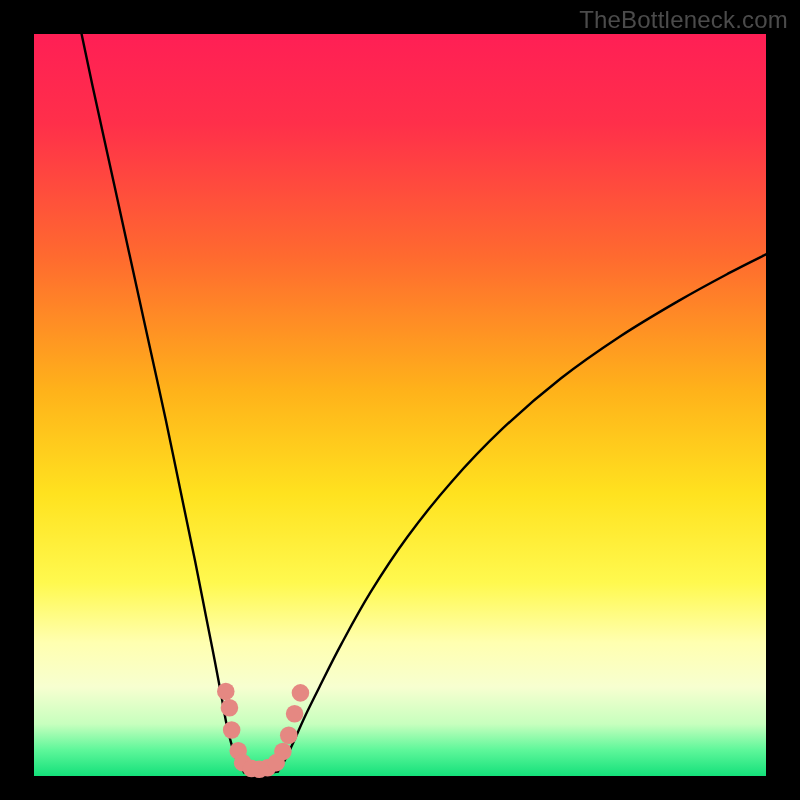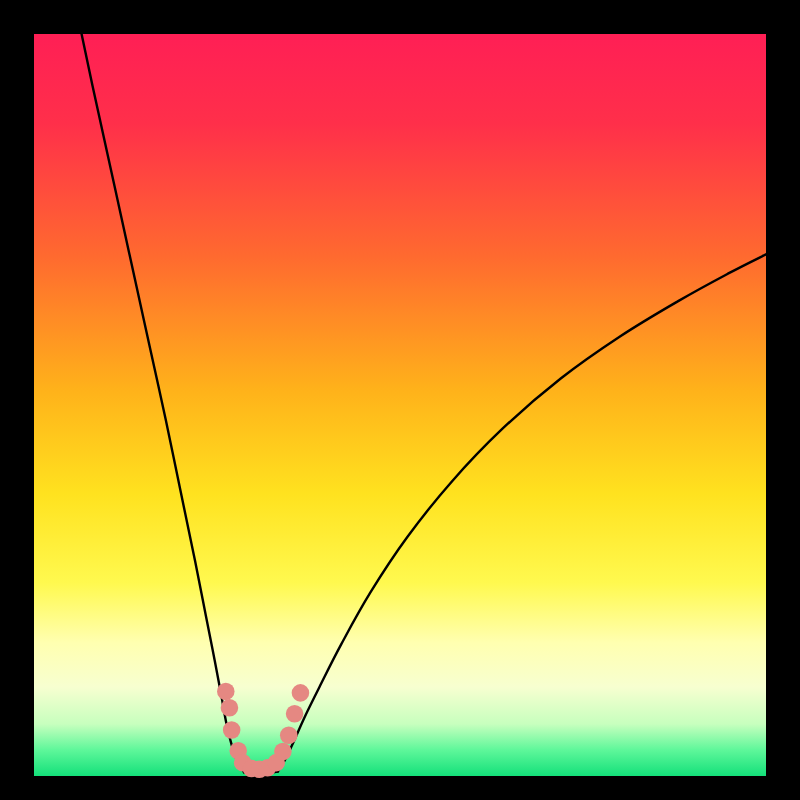--- a/index.html
+++ b/index.html
@@ -30,20 +30,21 @@
   svg {
     position: absolute;
     top: 0;
     left: 0;
   }
 </style>
 </head>
 <body>
 
 <div class="frame">
+  <div class="watermark">TheBottleneck.com</div>
 
   <svg id="chart-svg" width="800" height="800" viewBox="0 0 800 800">
     <defs>
       <linearGradient id="heat-grad" x1="0" y1="0" x2="0" y2="1">
           <stop offset="0.00%" stop-color="#ff1f55"></stop>
           <stop offset="12.00%" stop-color="#ff2f4a"></stop>
           <stop offset="30.00%" stop-color="#ff6a2f"></stop>
           <stop offset="48.00%" stop-color="#ffb21a"></stop>
           <stop offset="62.00%" stop-color="#ffe21f"></stop>
           <stop offset="74.00%" stop-color="#fff94f"></stop>

